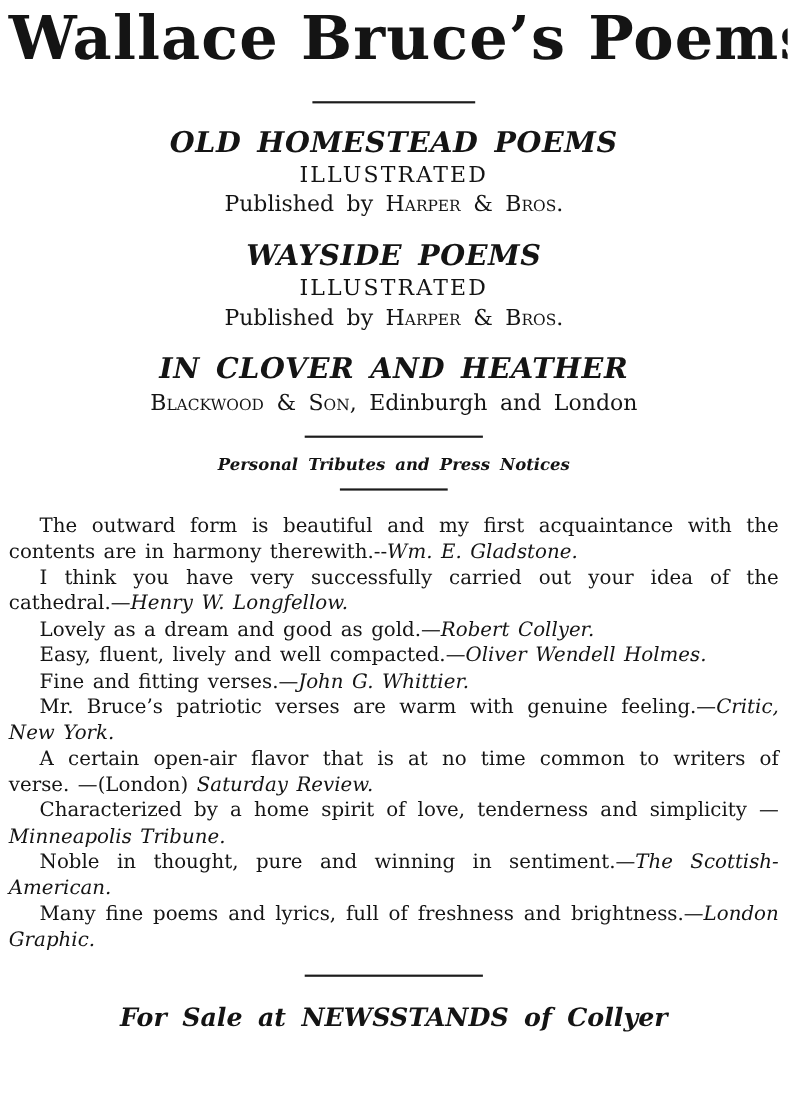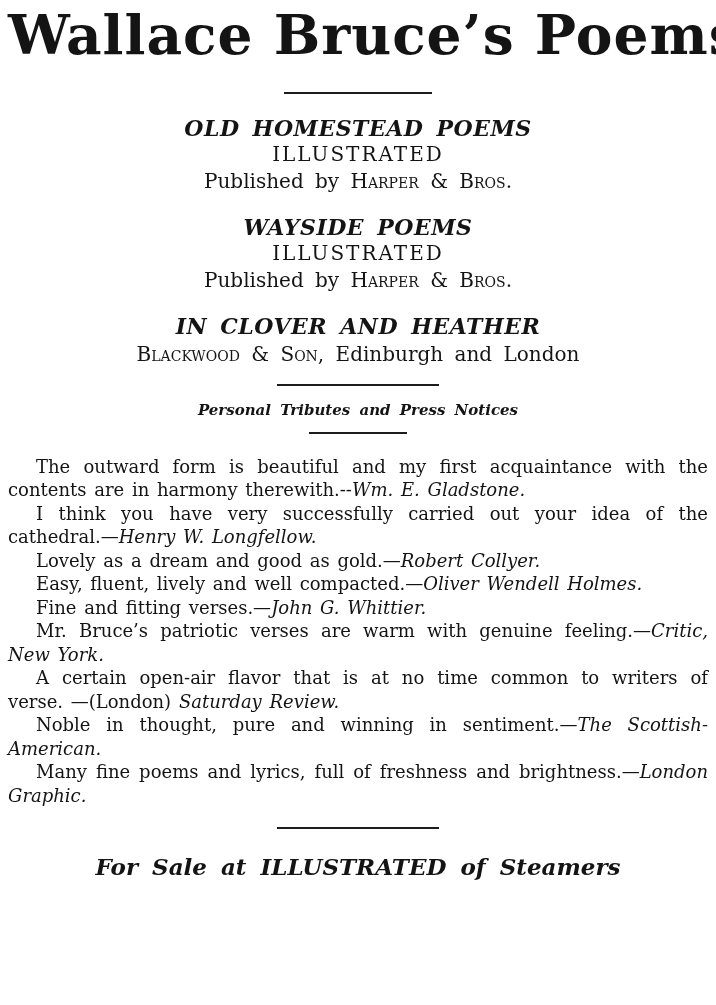--- a/index.html
+++ b/index.html
@@ -29,21 +29,21 @@
     margin: 0 auto;
   }
   .rule-title   { width: 148px; margin-top: 28px; }
   .rule-books   { width: 162px; margin-top: 18px; }
   .rule-heading { width: 98px;  margin-top: 13px; }
   .rule-bottom  { width: 162px; margin-top: 20px; }
 
   .books { text-align: center; }
   .book { margin-top: 21px; }
   .book-title {
-    font-size: 22px;
+    font-size: 26px;
     font-weight: bold;
     font-style: italic;
     letter-spacing: 0.5px;
     word-spacing: 5px;
   }
   .book-edition {
     font-size: 20px;
     letter-spacing: 2px;
     margin-top: 1px;
   }
@@ -128,24 +128,25 @@
     <p class="testimonial"><span class="quote">Lovely as a dream and good as gold.—</span><span class="source">Robert Collyer.</span></p>
 
     <p class="testimonial"><span class="quote">Easy, fluent, lively and well compacted.—</span><span class="source">Oliver Wendell Holmes.</span></p>
 
     <p class="testimonial"><span class="quote">Fine and fitting verses.—</span><span class="source">John G. Whittier.</span></p>
 
     <p class="testimonial"><span class="quote">Mr. Bruce’s patriotic verses are warm with genuine feeling.—</span><span class="source">Critic, New York.</span></p>
 
     <p class="testimonial"><span class="quote">A certain open-air flavor that is at no time common to writers of verse. —(London) </span><span class="source">Saturday Review.</span></p>
 
+    <p class="testimonial"><span class="quote">Characterized by a home spirit of love, tenderness and simplicity — </span><span class="source">Minneapolis Tribune.</span></p>
 
 
     <p class="testimonial"><span class="quote">Noble in thought, pure and winning in sentiment.—</span><span class="source">The Scottish-American.</span></p>
 
     <p class="testimonial"><span class="quote">Many fine poems and lyrics, full of freshness and brightness.—</span><span class="source">London Graphic.</span></p>
   </div>
 
 <hr class="rule rule-bottom">
 
 <div class="footer">
-  <p class="footer-line footer-line-1">For Sale at ILLUSTRATED of Steamers</p>
+  <p class="footer-line footer-line-1">For Sale at NEWSSTANDS of Collyer</p>
 </div>
 
 </body></html>

